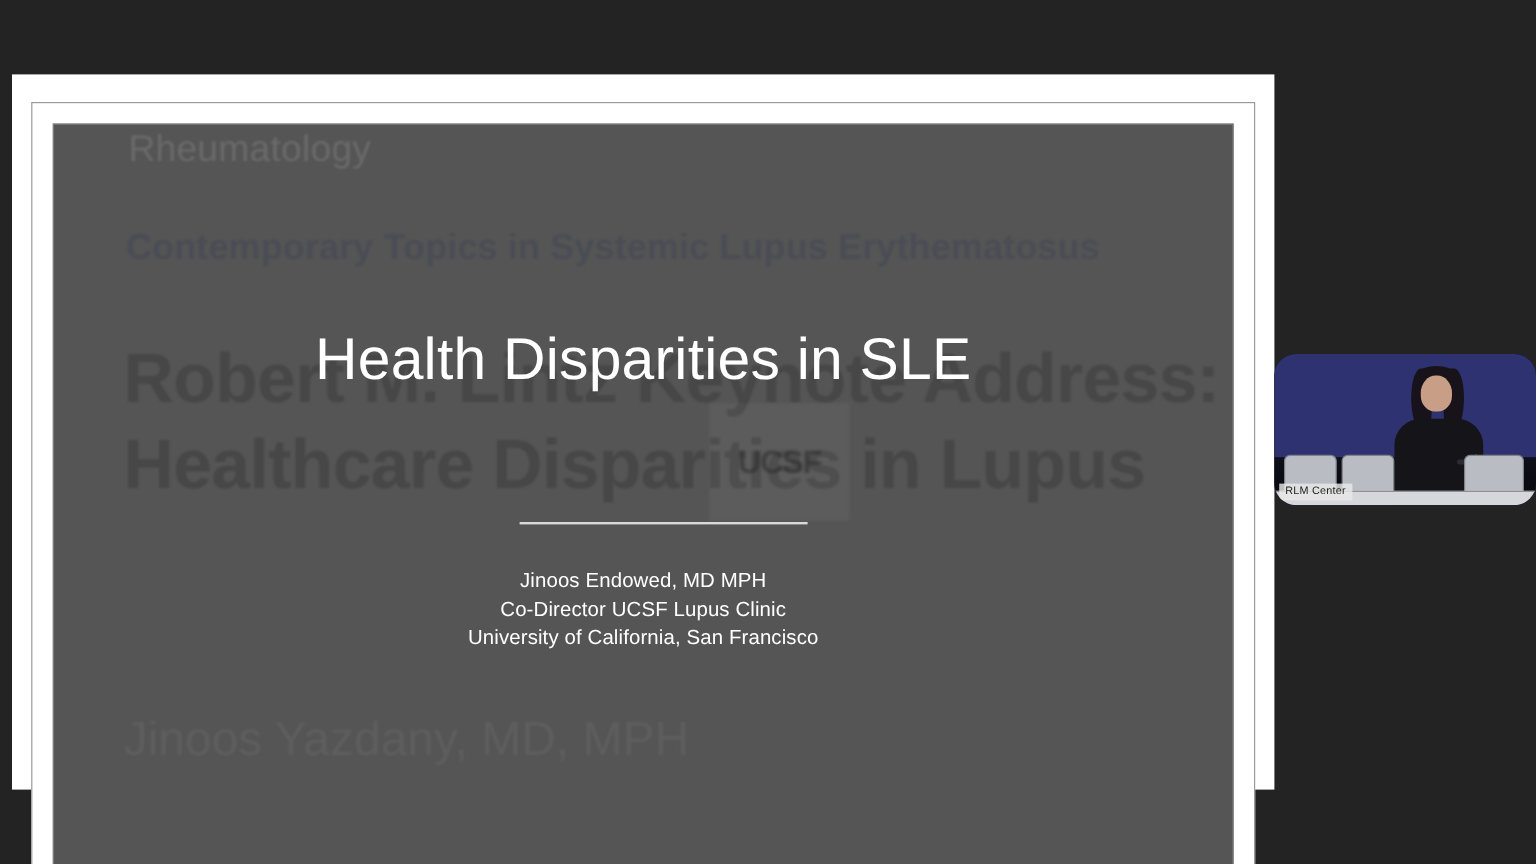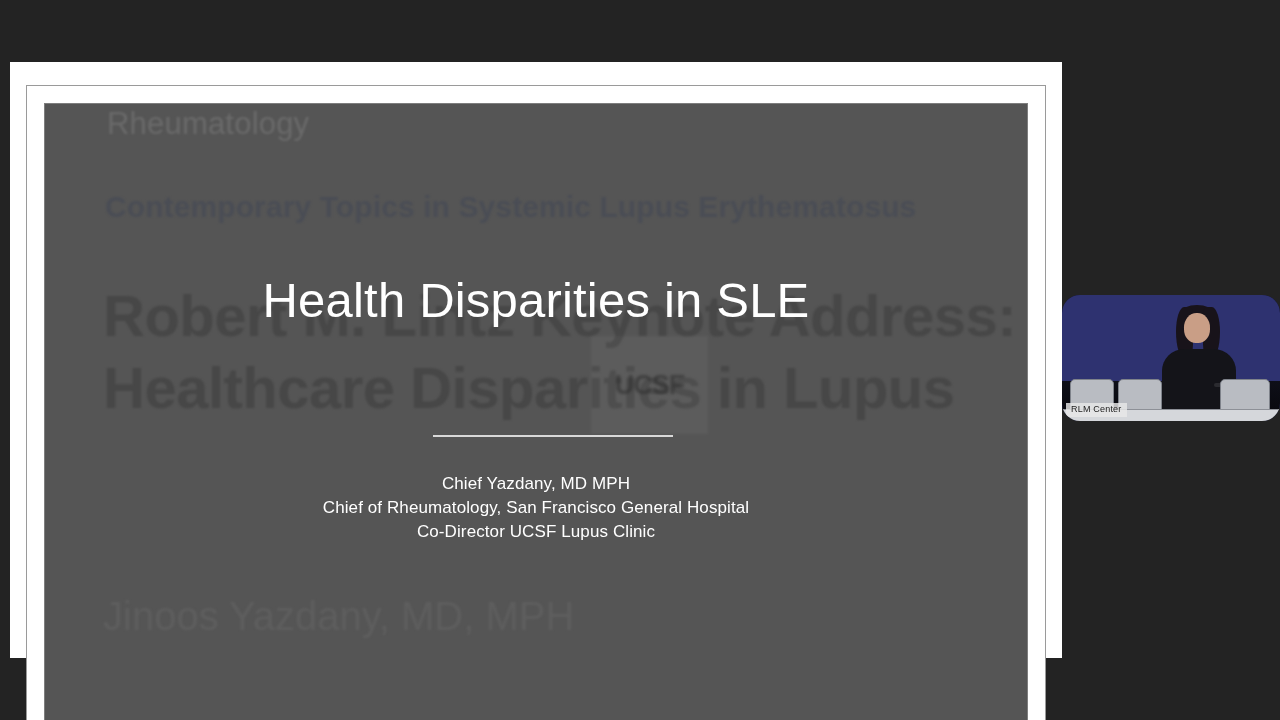--- a/index.html
+++ b/index.html
@@ -277,23 +277,23 @@
         <div class="bg-text bg-presenter">Jinoos Yazdany, MD, MPH</div>
         <div class="bg-logo">
           <span>UCSF</span>
         </div>
       </div>
 
       <div class="fg-layer">
         <div class="slide-title">Health Disparities in SLE</div>
         <div class="title-rule"></div>
         <div class="byline">
-          <div>Chief Yazdany, MD MPH</div>
-          <div>Chief of Rheumatology, San Francisco General Hospital</div>
+          <div>Jinoos Endowed, MD MPH</div>
           <div>Co-Director UCSF Lupus Clinic</div>
+          <div>University of California, San Francisco</div>
         </div>
       </div>
 
     </div>
   </div>
 
   <div class="video-feed">
     <div class="video-curtain"></div>
     <div class="video-stage-floor"></div>
 

